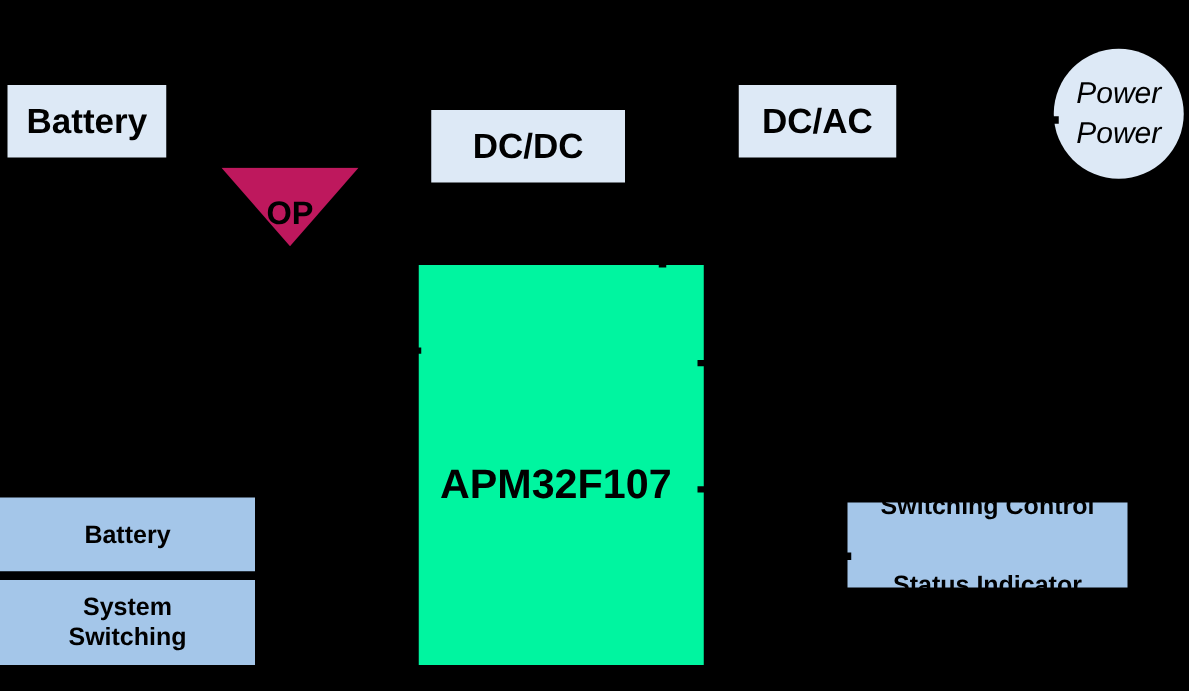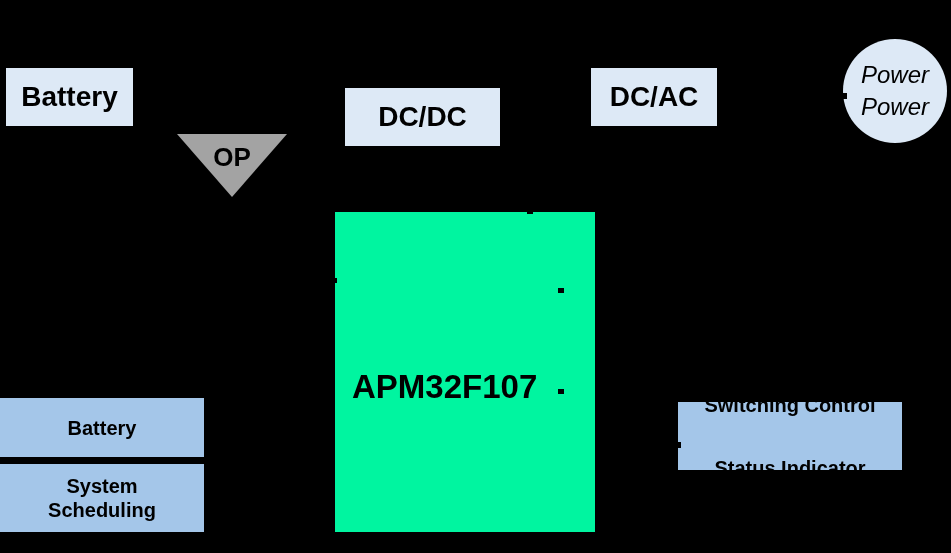--- a/index.html
+++ b/index.html
@@ -34,30 +34,30 @@
   .box-dcac     { left: 558px; top: 68px; width: 126px; height: 58px; font-size: 28px; font-weight: 600; margin-left: 33px; }
 
   .circle-grid {
     left: 843px; top: 39px; width: 104px; height: 104px;
     border-radius: 50%;
     font-size: 24px; font-weight: 400; line-height: 1.32; font-style: italic;
   }
 
   .tri-op {
     left: 177px; top: 134px; width: 110px; height: 63px;
-    background: #a3a3a3;
+    background: #be185d;
     clip-path: polygon(0 0, 100% 0, 50% 100%);
     justify-content: flex-start;
-    padding-top: 8px;
+    padding-top: 21px;
     box-sizing: border-box;
     font-size: 26px; font-weight: 600;
   }
 
   .box-mcu {
-    left: 335px; top: 212px; width: 260px; height: 320px;
+    left: 335px; top: 212px; width: 228px; height: 320px;
     background: #00F5A0;
     align-items: flex-start;
     justify-content: flex-start;
     text-align: left;
   }
   .mcu-label {
     position: absolute;
     left: 17px;
     top: 156px;
     font-size: 33px;
@@ -114,21 +114,21 @@
       <span class="line">APM32F107</span>
     </div>
   </div>
 
   <div class="node medium-blue small-label box-batcomm">
     <span class="line">Battery</span>
   </div>
 
   <div class="node medium-blue small-label box-sched">
     <span class="line">System</span>
-    <span class="line">Scheduling</span>
+    <span class="line">Switching</span>
   </div>
 
   <div class="node medium-blue small-label box-switch">
     <span class="line">Switching Control</span>
     <span class="line">Status Indicator</span>
   </div>
 
   <div class="tick tick-mcu-top"></div>
   <div class="tick tick-mcu-left"></div>
   <div class="tick tick-mcu-right1"></div>

